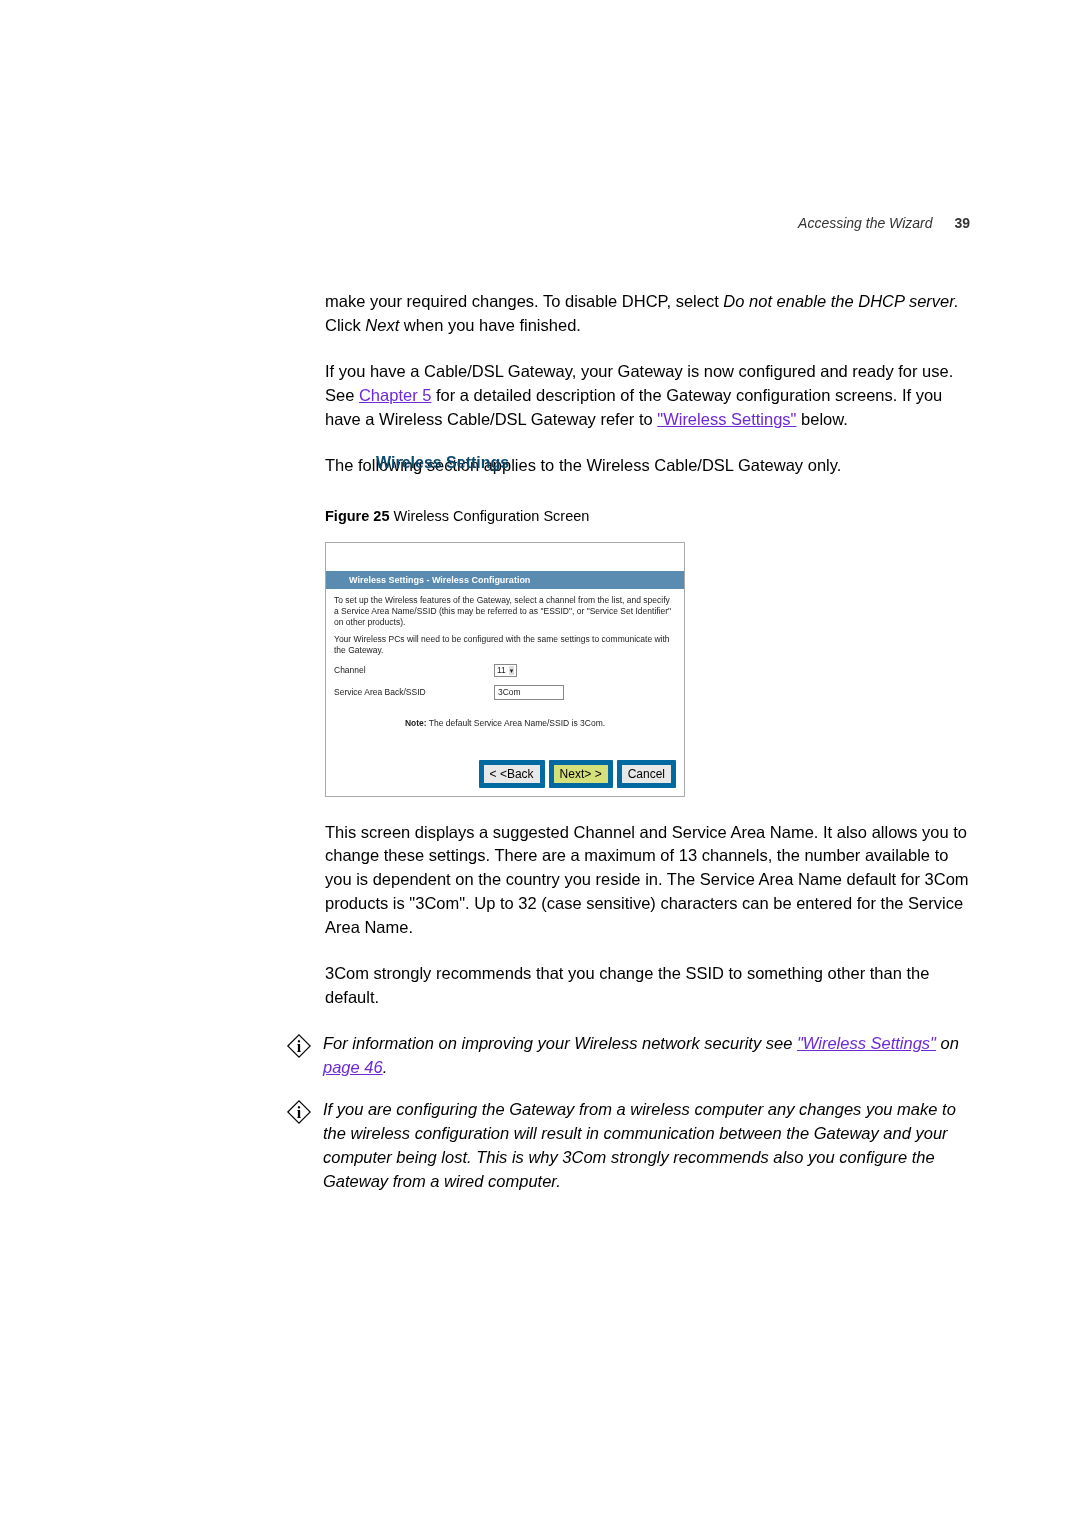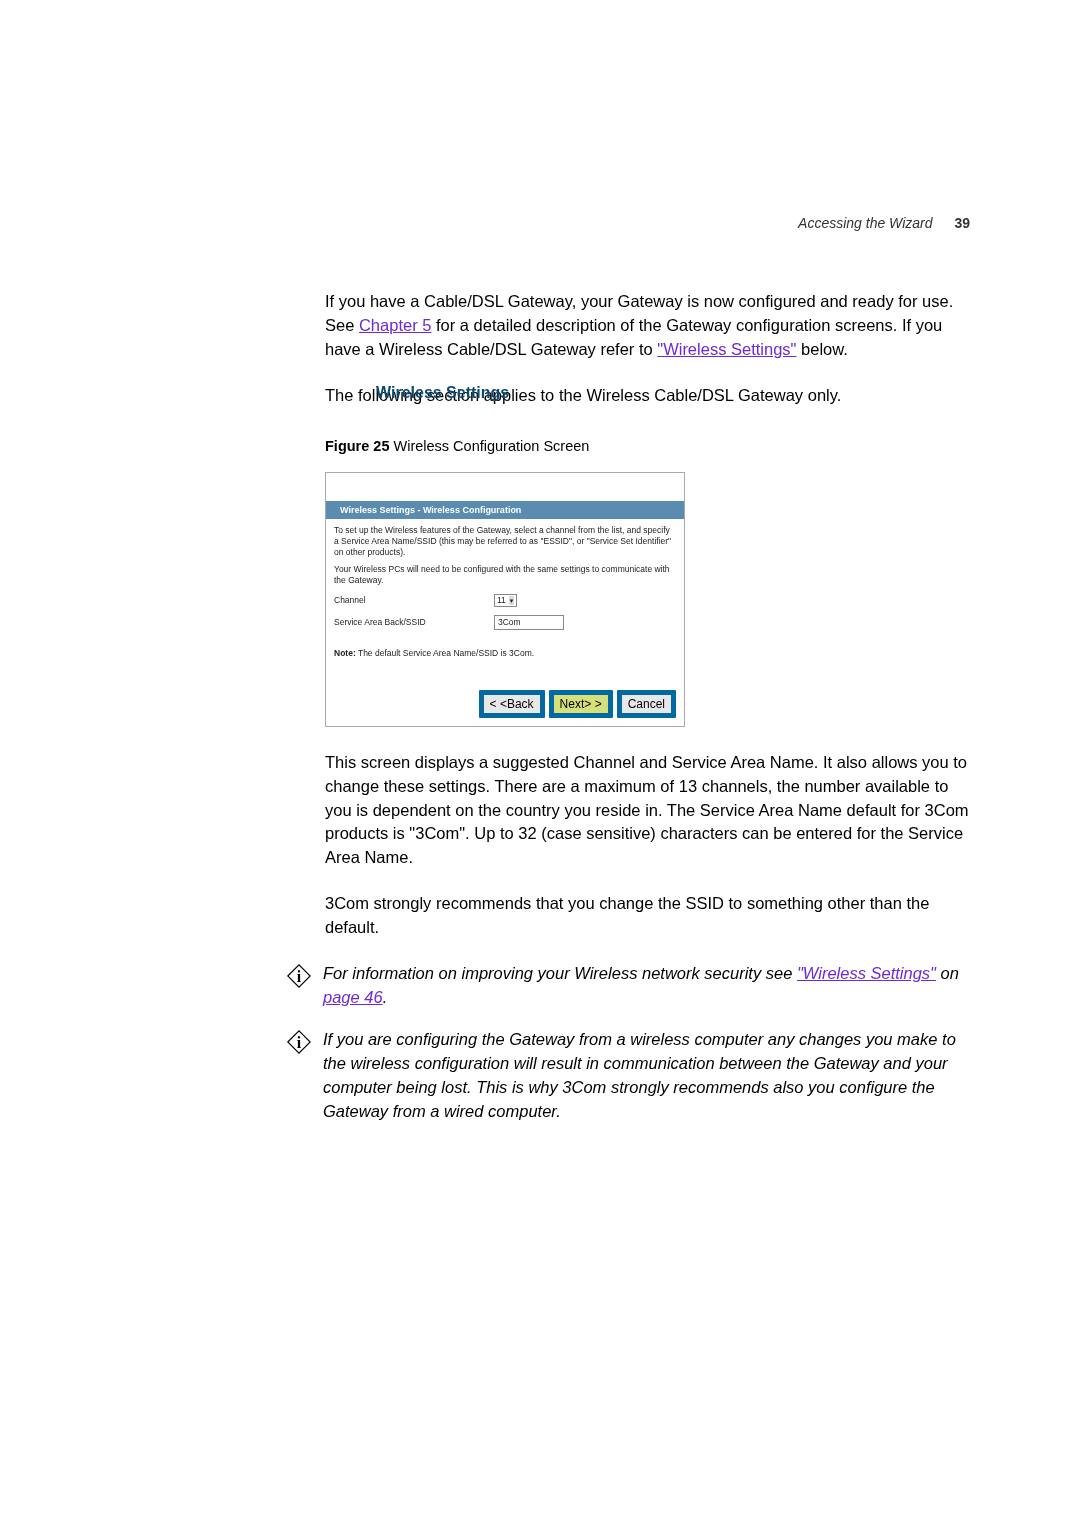--- a/index.html
+++ b/index.html
@@ -72,21 +72,21 @@
       margin-bottom: 24px;
       background: #fff;
       position: relative;
       font-family: Verdana, Arial, sans-serif;
     }
     .ss-title {
       background: #5a8bb0;
       color: #fff;
       font-size: 9px;
       font-weight: bold;
-      padding: 4px 14px;
+      padding: 4px 23px;
       margin-top: 28px;
     }
     .ss-body {
       padding: 6px 8px;
       font-size: 8.5px;
       color: #222;
       line-height: 1.3;
     }
     .ss-body .desc {
       margin-bottom: 6px;
@@ -117,20 +117,21 @@
     .ss-input {
       border: 1px solid #888;
       background: #fff;
       font-size: 8.5px;
       padding: 1px 3px;
       width: 70px;
     }
     .ss-note {
       font-size: 8.5px;
       margin-top: 18px;
+      text-align: center;
     }
     .ss-note .bold {
       font-weight: bold;
     }
     .ss-buttons {
       position: absolute;
       bottom: 8px;
       right: 8px;
       display: flex;
       gap: 4px;
@@ -173,20 +174,23 @@
 <body>
 
 <div class="header-line">
   <span>Accessing the Wizard</span>
   <span class="page-num">39</span>
 </div>
 
 <div class="page">
   <div class="content-area">
 
+    <p class="para">
+      <span>make your required changes. To disable DHCP, select </span><span class="italic">Do not enable the DHCP server.</span><span> Click </span><span class="italic">Next</span><span> when you have finished.</span>
+    </p>
 
     <p class="para">
       <span>If you have a Cable/DSL Gateway, your Gateway is now configured and ready for use. See </span><a class="link">Chapter 5</a><span> for a detailed description of the Gateway configuration screens. If you have a Wireless Cable/DSL Gateway refer to </span><a class="link">"Wireless Settings"</a><span> below.</span>
     </p>
 
   </div>
 
   <div class="with-label">
     <div class="section-label">Wireless Settings</div>
     <div class="section-body">

